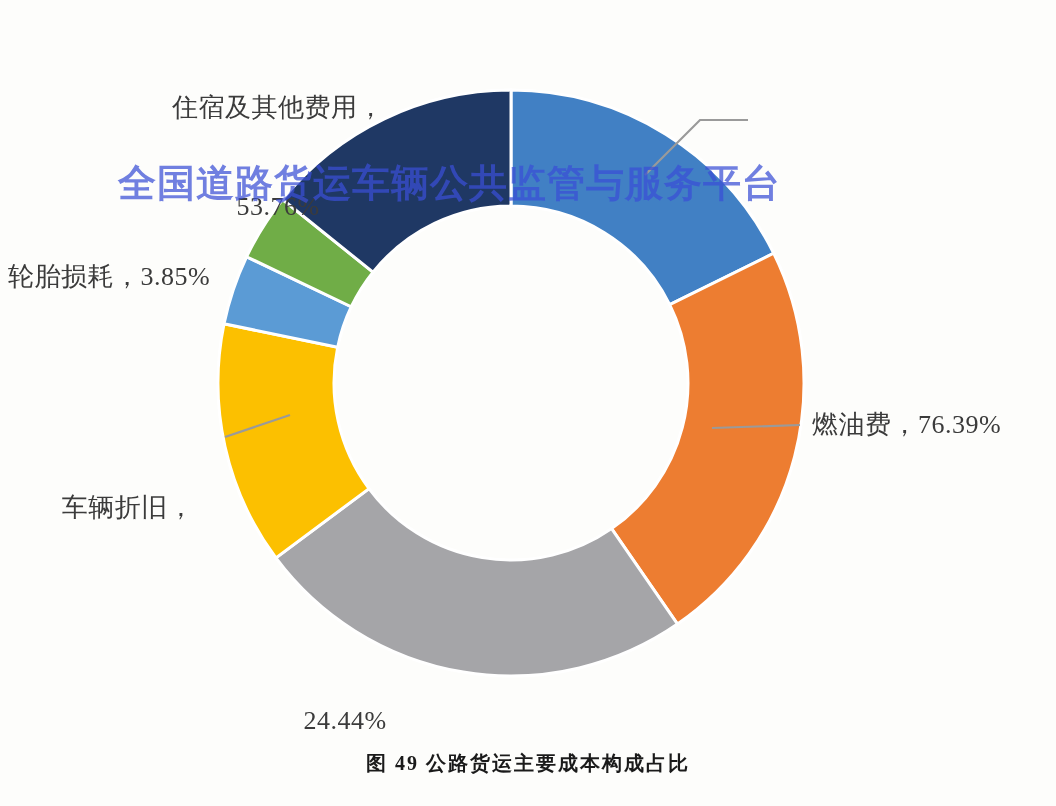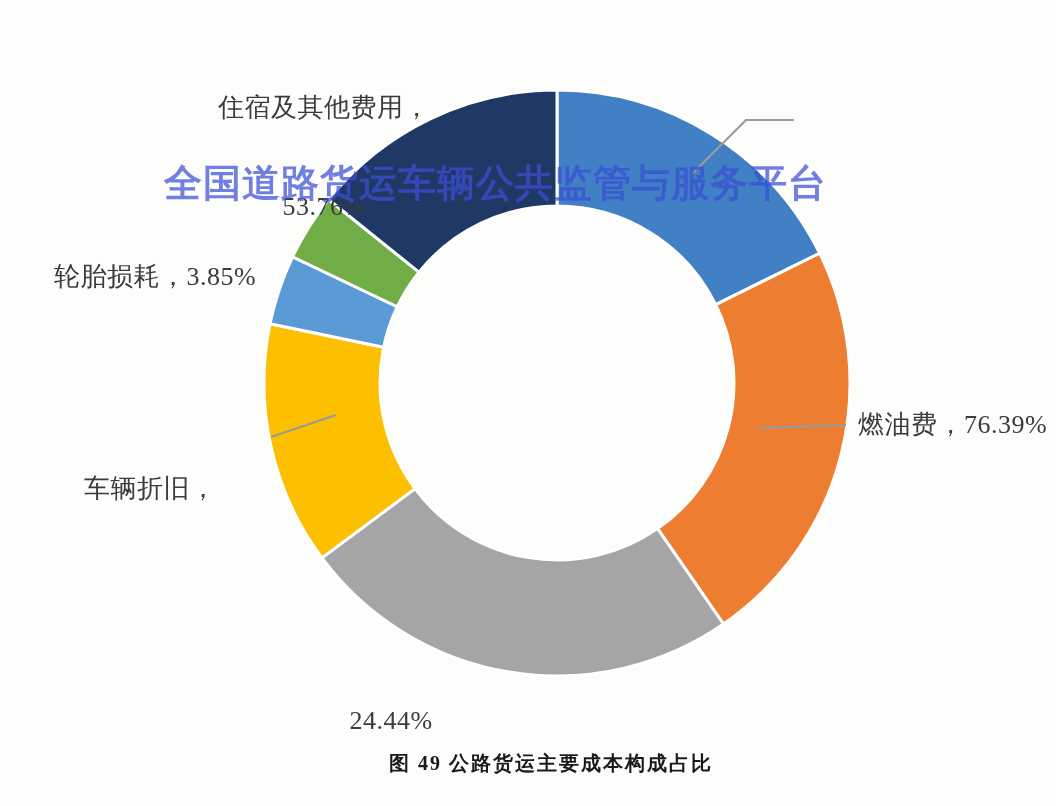--- a/index.html
+++ b/index.html
@@ -12,21 +12,20 @@
     height: 806px;
     position: relative;
     overflow: hidden;
     font-family: "Liberation Serif", "DejaVu Serif", serif;
     background: #fdfdfb;
   }
 
   #figure-root {
     position: absolute;
     inset: 0;
-    margin-left: 46px;
   }
 
   
   #donut-svg {
     position: absolute;
     left: 0;
     top: 0;
     width: 1056px;
     height: 806px;
   }
@@ -63,23 +62,23 @@
     top: 408px;
   }
   #label-driver {
     left: 250px;
     top: 637px;
     width: 190px;
     text-align: center;
   }
   #label-depreciation {
     left: 38px;
-    top: 405px;
+    top: 424px;
     width: 180px;
-    text-align: left;
+    text-align: center;
   }
   #label-tire {
     left: 8px;
     top: 260px;
   }
   #label-insurance {
     left: 52px;
     top: 180px;
   }
 

